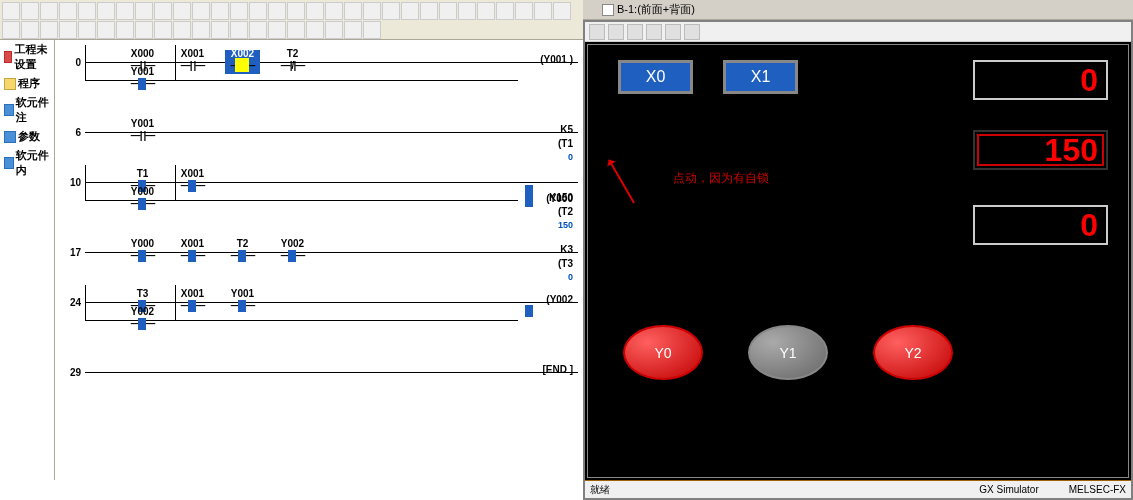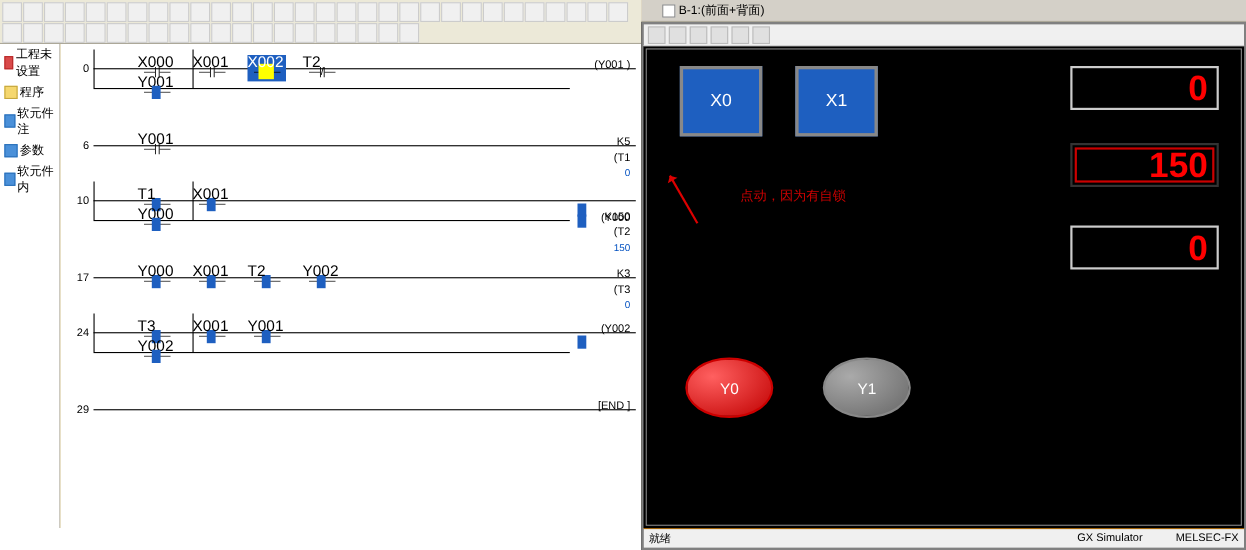--- a/index.html
+++ b/index.html
@@ -1,35 +1,35 @@
 <!DOCTYPE html>
 <html><head>
   <meta charset="utf-8">
   <style>
     * { margin: 0; padding: 0; box-sizing: border-box; font-family: Arial, sans-serif; }
     body { width: 1133px; height: 500px; overflow: hidden; background: #fff; display: flex; }
     
     
-    .left-panel { width: 583px; height: 480px; display: flex; flex-direction: column; background: #eab308; }
+    .left-panel { width: 583px; height: 480px; display: flex; flex-direction: column; background: #4c1d95; font-weight: bold; }
     .toolbar-area { height: 40px; background: #ece9d8; border-bottom: 1px solid #aca899; display: flex; flex-wrap: wrap; gap: 1px; padding: 2px; }
     .toolbar-icon { width: 18px; height: 18px; background: #f0f0f0; border: 1px solid #ccc; display: inline-block; }
     .content-row { display: flex; flex: 1; overflow: hidden; }
     .sidebar { width: 55px; background: #fff; border-right: 1px solid #aca899; font-size: 11px; }
     .tree-item { padding: 2px 4px; cursor: pointer; display: flex; align-items: center; gap: 2px; }
     .tree-icon { width: 12px; height: 12px; background: #4a90d9; border: 1px solid #2a70b9; }
     .tree-icon.folder { background: #f5d76e; border-color: #c5a73e; }
     .tree-icon.red { background: #d94a4a; border-color: #b92a2a; }
     
     .ladder-area { flex: 1; background: #fff; overflow: auto; padding: 5px; font-size: 10px; position: relative; }
     .rung { display: flex; align-items: center; height: 35px; position: relative; }
     .rung-num { width: 25px; text-align: right; padding-right: 4px; color: #000; }
     .rung-line { flex: 1; height: 1px; background: #000; position: relative; }
     
     .contact { position: absolute; top: -12px; width: 35px; height: 24px; }
-    .contact-label { position: absolute; top: -2px; left: 0; right: 0; font-size: 14px; }
+    .contact-label { position: absolute; top: -2px; left: 0; right: 0; text-align: center; font-size: 10px; }
     .contact-no::before { content: '—| |—'; font-size: 10px; position: absolute; top: 10px; left: 0; width: 35px; text-align: center; letter-spacing: -1px; }
     .contact-nc::before { content: '—|/|—'; font-size: 10px; position: absolute; top: 10px; left: 0; width: 35px; text-align: center; letter-spacing: -1px; }
     .blue-mark { position: absolute; width: 8px; height: 12px; background: #1e5fc0; }
     .sub-value { position: absolute; right: 5px; top: 10px; font-size: 9px; color: #0050c0; }
     
     
     .right-panel { width: 550px; height: 500px; display: flex; flex-direction: column; }
     .doc-tab { height: 20px; background: #d4d0c8; border-bottom: 1px solid #aca899; padding: 2px 19px; font-size: 11px; display: flex; align-items: center; gap: 3px; }
     .doc-icon { width: 12px; height: 12px; background: #fff; border: 1px solid #888; }
     
@@ -40,21 +40,21 @@
     .sim-close { width: 30px; height: 16px; background: #c75050; color: #fff; text-align: center; font-size: 10px; line-height: 14px; border: 1px solid #a03030; }
     .sim-minmax { width: 22px; height: 16px; background: #e0e0e0; border: 1px solid #aaa; }
     
     .sim-menubar { height: 20px; background: #f0f0f0; display: flex; padding: 0 4px; font-size: 11px; align-items: center; gap: 10px; border-bottom: 1px solid #ccc; }
     .sim-menu-item { cursor: pointer; padding: 0 4px; }
     .sim-toolbar { height: 20px; background: #f0f0f0; display: flex; padding: 2px 4px; gap: 3px; border-bottom: 1px solid #ccc; }
     .sim-tool-icon { width: 16px; height: 16px; background: #e0e0e0; border: 1px solid #bbb; }
     
     .sim-canvas { flex: 1; background: #000; position: relative; border: 1px solid #888; margin: 2px; }
     
-    .hmi-button { position: absolute; width: 75px; height: 64px; background: #1e5fc0; border: 3px solid #888; display: flex; align-items: center; justify-content: center; color: #fff; font-size: 16px; cursor: pointer; }
+    .hmi-button { position: absolute; width: 75px; height: 34px; background: #1e5fc0; border: 3px solid #888; display: flex; align-items: center; justify-content: center; color: #fff; font-size: 16px; cursor: pointer; }
     
     .arrow { position: absolute; left: 45px; top: 108px; width: 2px; height: 50px; background: #d00; transform: rotate(-30deg); transform-origin: bottom; }
     .arrow::before { content: ''; position: absolute; top: -5px; left: -4px; border: 5px solid transparent; border-bottom-color: #d00; }
     
     .hmi-text { position: absolute; color: #c00; font-size: 12px; }
     
     .display-box { position: absolute; width: 135px; height: 40px; background: #000; border: 2px solid #ccc; display: flex; align-items: center; justify-content: flex-end; padding-right: 8px; font-family: 'Courier New', monospace; font-size: 32px; font-weight: bold; }
     .display-box.red-text { color: #f00; }
     .display-box.inner-red { border-color: #333; }
     .display-box.inner-red::before { content: ''; position: absolute; inset: 2px; border: 2px solid #c00; }
@@ -308,20 +308,23 @@
       <div class="display-box red-text" style="right:20px;top:160px">
           <span>0</span>
         </div>
 
       <div class="oval-button oval-red" style="left:35px;top:280px">
           <span>Y0</span>
         </div>
       <div class="oval-button oval-gray" style="left:160px;top:280px">
           <span>Y1</span>
         </div>
+      <div class="oval-button oval-red" style="left:285px;top:280px">
+          <span>Y2</span>
+        </div>
     </div>
     <div class="sim-statusbar">
       <span>就绪</span>
       <div class="status-right">
         <span>GX Simulator</span>
         <span>MELSEC-FX</span>
       </div>
     </div>
   </div>
 </div>

